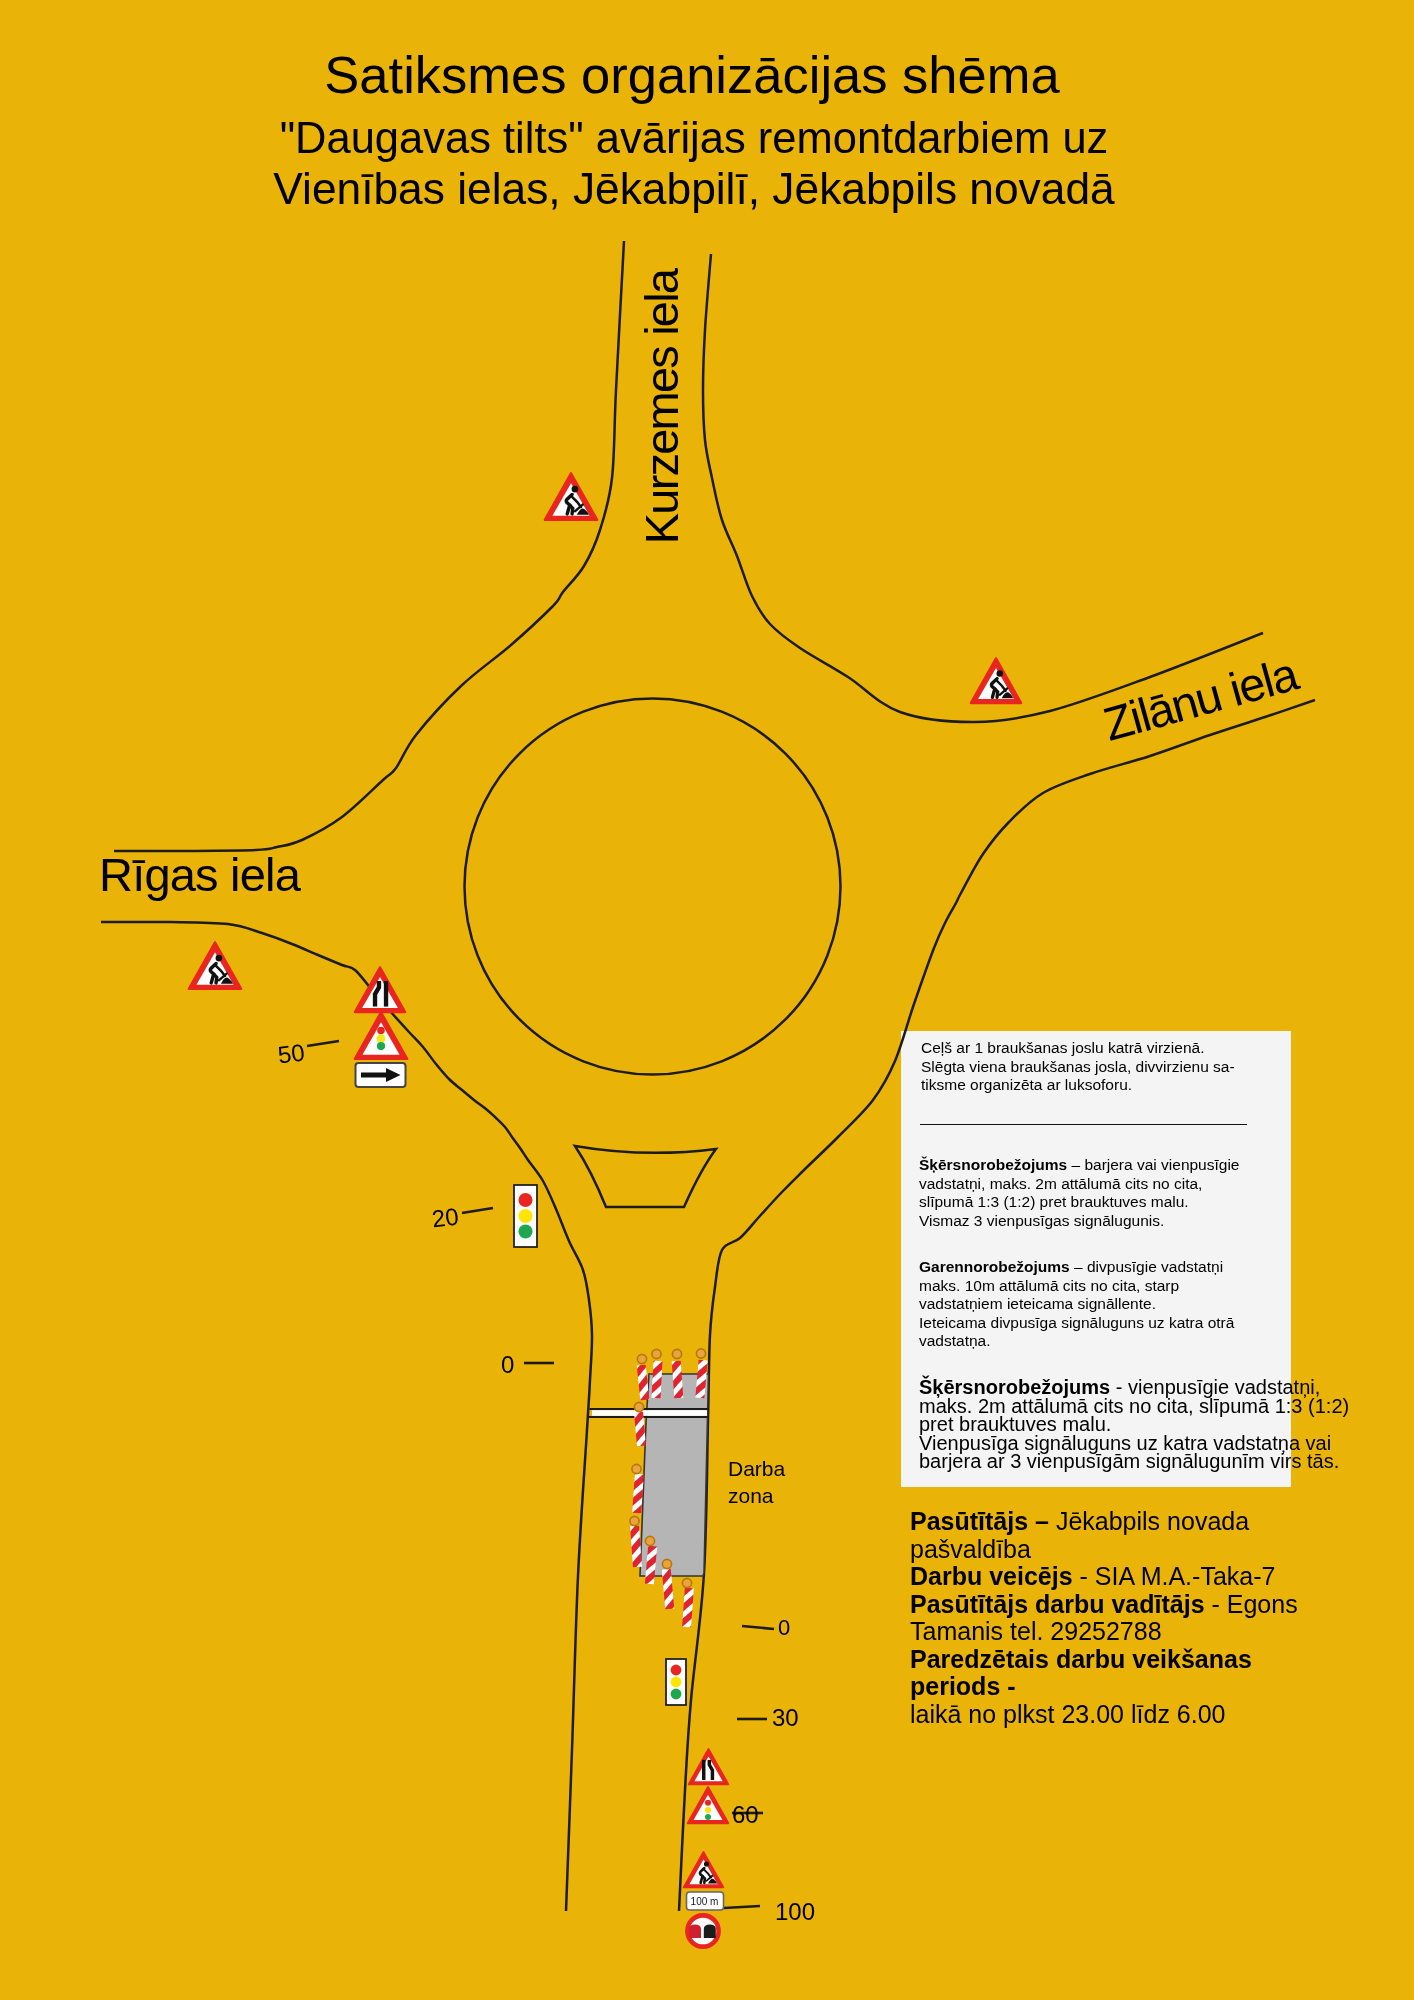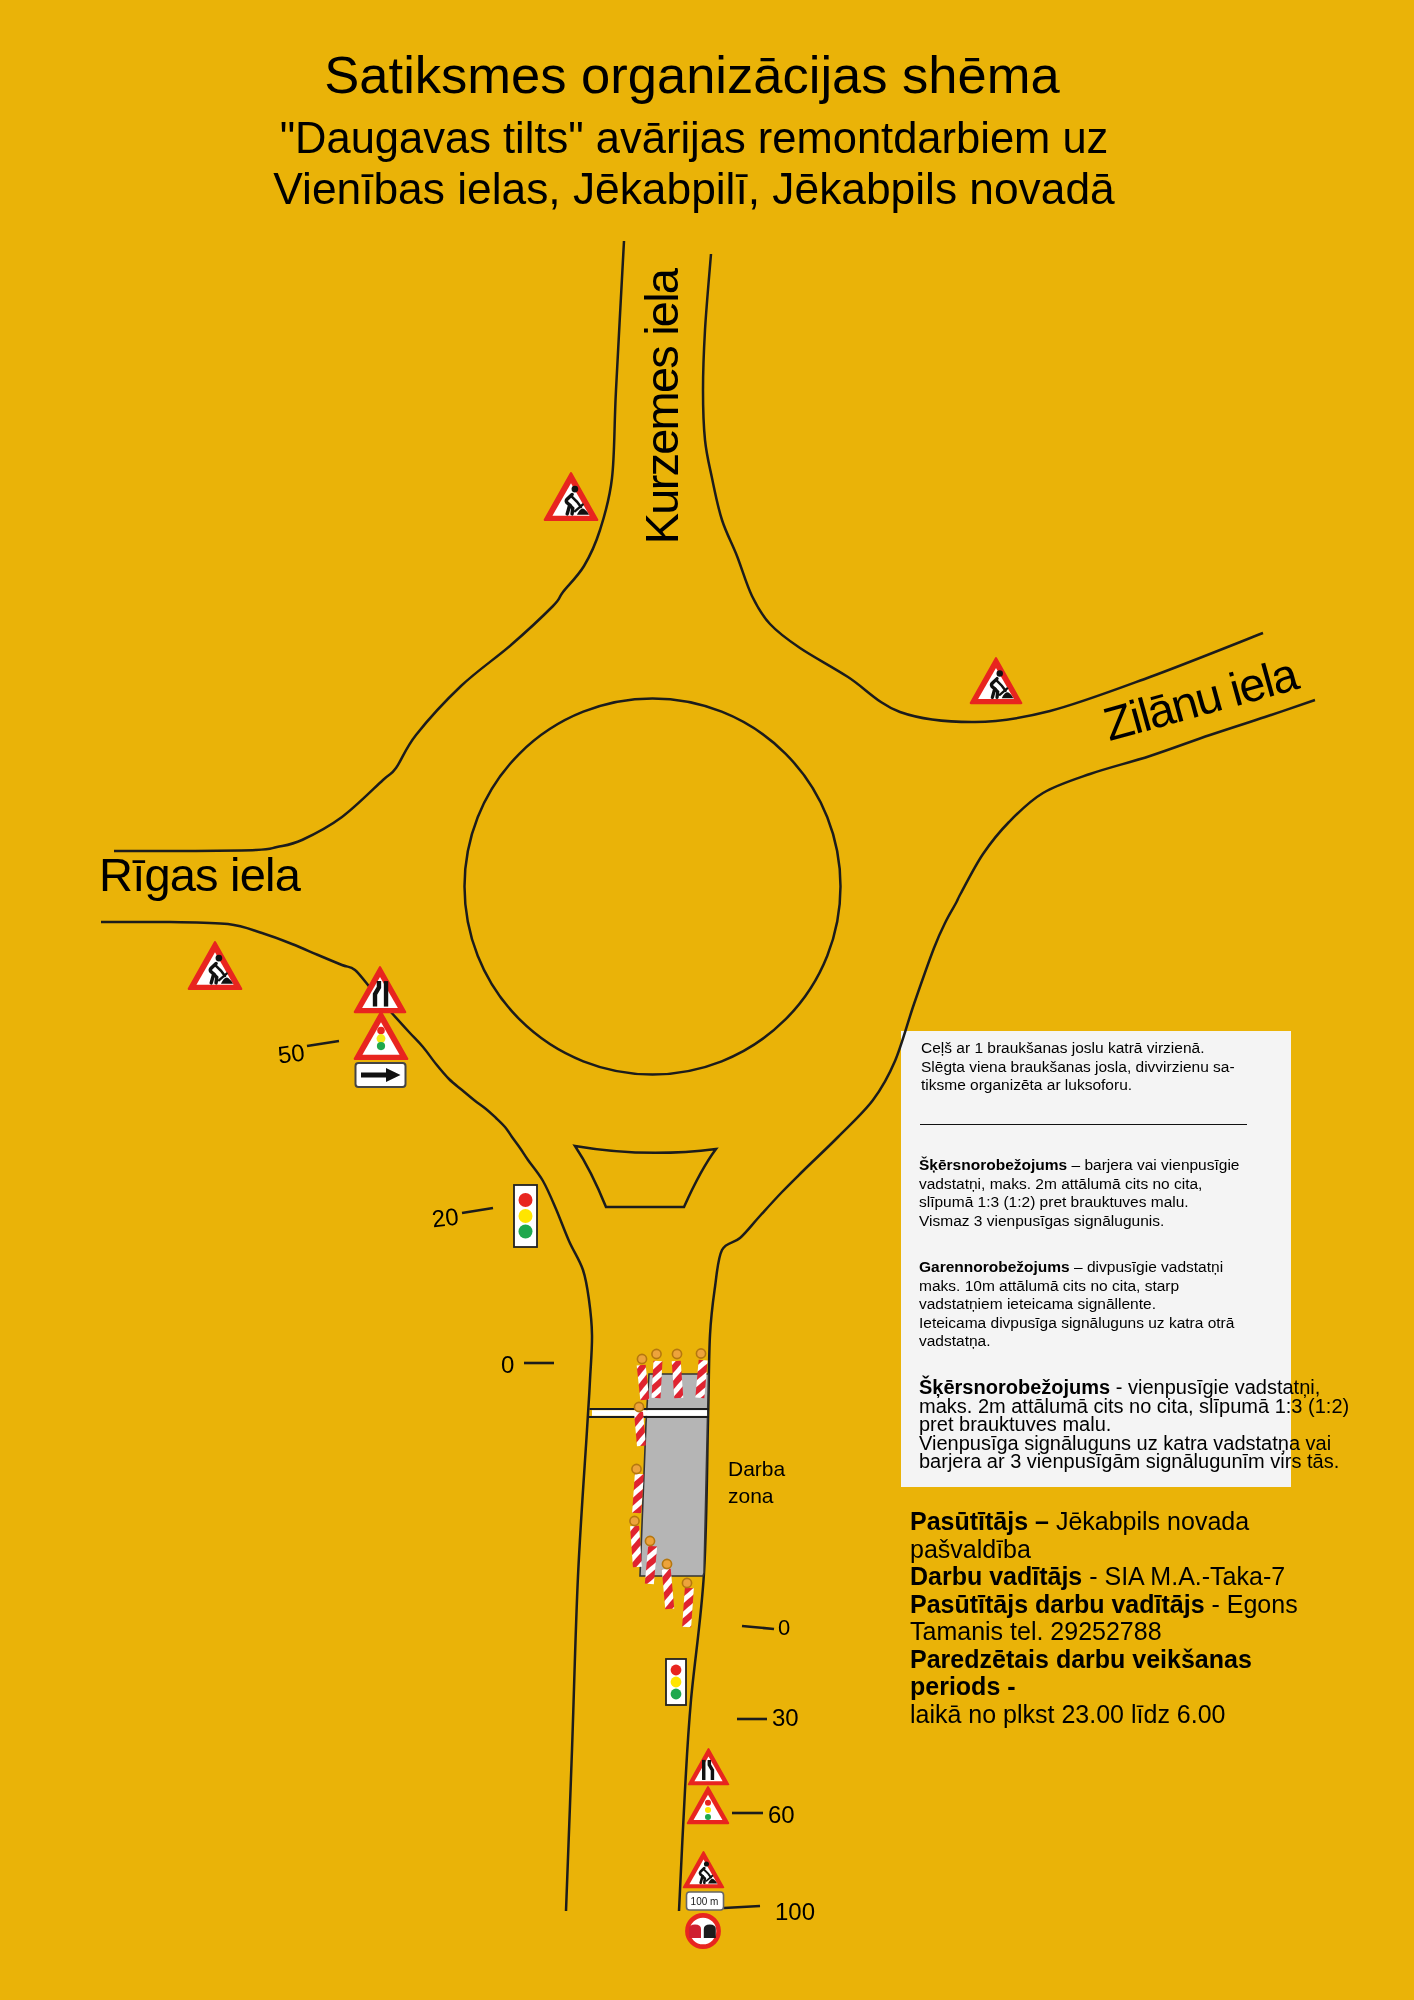--- a/index.html
+++ b/index.html
@@ -229,32 +229,32 @@
 <div class="abs" style="left:278px;top:1040px;font-size:24px;transform:rotate(-7deg);">50</div>
 
 <div class="abs" style="left:432px;top:1204px;font-size:24px;transform:rotate(-7deg);">20</div>
 
 <div class="abs" style="left:501px;top:1351px;font-size:24px;">0</div>
 
 <div class="abs" style="left:778px;top:1615px;font-size:22px;">0</div>
 
 <div class="abs" style="left:772px;top:1704px;font-size:24px;">30</div>
 
-<div class="abs" style="left:768px;top:1801px;font-size:24px;">60</div>
+<div class="abs" style="left:732px;top:1801px;font-size:24px;">60</div>
 
 <div class="abs" style="left:775px;top:1898px;font-size:24px;">100</div>
 
 <div class="abs" style="left:728px;top:1455px;font-size:21px;line-height:27px;">Darba<br>zona</div>
 
 <div class="abs" style="left:921px;top:1039px;font-size:15.5px;line-height:18.5px;">Ceļš ar 1 braukšanas joslu katrā virzienā.<br>Slēgta viena braukšanas josla, divvirzienu sa-<br>tiksme organizēta ar luksoforu.</div>
 
 <div class="abs" style="left:920px;top:1124px;width:327px;height:0;border-top:1.8px solid #111;"></div>
 
 <div class="abs" style="left:919px;top:1156px;font-size:15.5px;line-height:18.5px;"><b>Šķērsnorobežojums</b> – barjera vai vienpusīgie<br>vadstatņi, maks. 2m attālumā cits no cita,<br>slīpumā 1:3 (1:2) pret brauktuves malu.<br>Vismaz 3 vienpusīgas signālugunis.</div>
 
 <div class="abs" style="left:919px;top:1258px;font-size:15.5px;line-height:18.5px;"><b>Garennorobežojums</b> – divpusīgie vadstatņi<br>maks. 10m attālumā cits no cita, starp<br>vadstatņiem ieteicama signāllente.<br>Ieteicama divpusīga signāluguns uz katra otrā<br>vadstatņa.</div>
 
 <div class="abs" style="left:919px;top:1378px;font-size:20px;line-height:18.5px;"><b>Šķērsnorobežojums</b> - vienpusīgie vadstatņi,<br>maks. 2m attālumā cits no cita, slīpumā 1:3 (1:2)<br>pret brauktuves malu.<br>Vienpusīga signāluguns uz katra vadstatņa vai<br>barjera ar 3 vienpusīgām signālugunīm virs tās.</div>
 
-<div class="abs" style="left:910px;top:1508px;font-size:25px;line-height:27.5px;"><b>Pasūtītājs –</b> Jēkabpils novada<br>pašvaldība<br><b>Darbu vadītājs</b> - SIA M.A.-Taka-7<br><b>Pasūtītājs darbu vadītājs</b> - Egons<br>Tamanis tel. 29252788<br><b>Paredzētais darbu veikšanas<br>periods -</b><br>laikā no plkst 23.00 līdz 6.00</div>
+<div class="abs" style="left:910px;top:1508px;font-size:25px;line-height:27.5px;"><b>Pasūtītājs –</b> Jēkabpils novada<br>pašvaldība<br><b>Darbu veicējs</b> - SIA M.A.-Taka-7<br><b>Pasūtītājs darbu vadītājs</b> - Egons<br>Tamanis tel. 29252788<br><b>Paredzētais darbu veikšanas<br>periods -</b><br>laikā no plkst 23.00 līdz 6.00</div>
 
 
 </div>
 
 </body></html>

